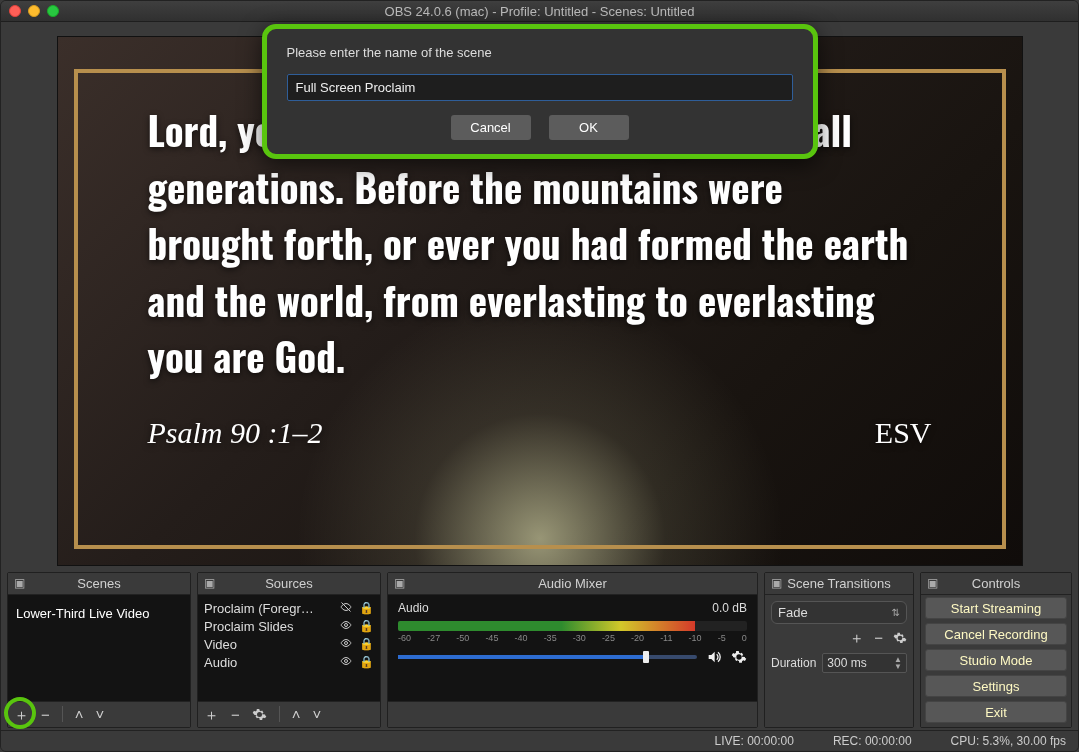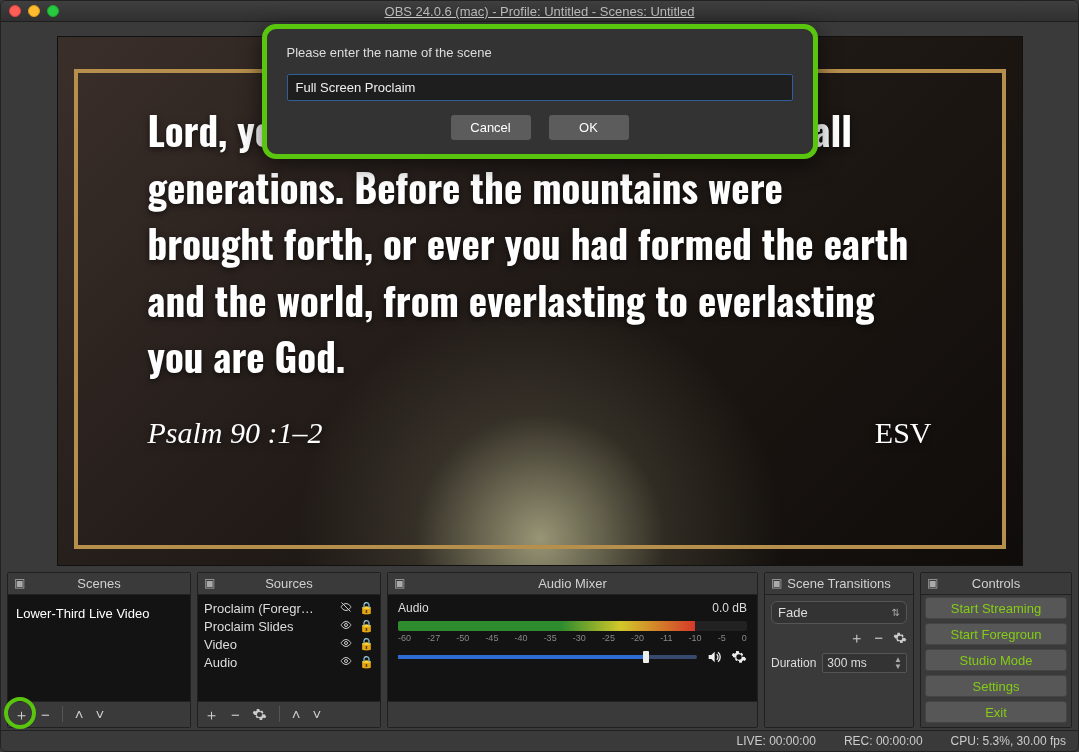--- a/index.html
+++ b/index.html
@@ -1,20 +1,20 @@
 <!DOCTYPE html>
 <html><head>
 <meta charset="utf-8">
 <style>
   * { box-sizing: border-box; margin: 0; padding: 0; }
   html, body { width: 1079px; height: 752px; overflow: hidden; font-family: -apple-system, "Helvetica Neue", Arial, sans-serif; font-size: 13px; color: #d8d8d8; background: #3a3a3a; }
   .app { width: 1079px; height: 752px; display: flex; flex-direction: column; background: #3a3a3a; border: 1px solid #222; border-radius: 6px; overflow: hidden; }
 
   
-  .titlebar { height: 22px; background: linear-gradient(#3f3f3f,#303030); display: flex; align-items: center; padding: 0 8px; border-bottom: 1px solid #1e1e1e; text-decoration: underline; }
+  .titlebar { height: 22px; background: linear-gradient(#3f3f3f,#303030); display: flex; align-items: center; padding: 0 8px; border-bottom: 1px solid #1e1e1e; }
   .tb-buttons { display: flex; gap: 7px; }
   .tb-dot { width: 12px; height: 12px; border-radius: 50%; }
   .dot-red { background: #ff5f57; border: 1px solid #e0443e; }
   .dot-yellow { background: #febc2e; border: 1px solid #d89d21; }
   .dot-green { background: #28c840; border: 1px solid #1aab29; }
   .tb-title { flex: 1; text-align: center; font-size: 13px; color: #bdbdbd; }
 
   
   .preview-area { flex: 1; background: #3a3a3a; padding: 14px 6px 6px 6px; display: flex; justify-content: center; position: relative; }
   .preview { position: relative; width: 966px; height: 530px; background: radial-gradient(circle at 50% 95%, rgba(255,255,200,0.55) 0%, rgba(255,255,200,0.10) 18%, rgba(0,0,0,0) 35%), linear-gradient(135deg,#3b2f2a 0%, #241d1a 40%, #191410 70%, #100c0a 100%); border: 1px solid #111; overflow: hidden; }
@@ -71,25 +71,25 @@
   .p-trans .panel-body { padding:6px 6px; background:#3a3a3a;}
   .select { display:flex; align-items:center; justify-content:space-between; background:#333; border:1px solid #555; padding:3px 6px; border-radius:6px; font-size:13px;}
   .trow { display:flex; justify-content:flex-end; gap:10px; margin-top:6px;}
   .dur-row { display:flex; align-items:center; gap:6px; margin-top:8px; font-size:12px;justify-content:flex-end;}
   .spin { flex:1; display:flex; align-items:center; justify-content:space-between; background:#333; border:1px solid #555; padding:2px 4px; border-radius:2px;}
   .spin-btns { display:flex; flex-direction:column; font-size:8px; color:#aaa; line-height:7px;}
 
   
   .p-ctrl { width:152px; }
   .p-ctrl .panel-body { background:#3a3a3a; padding:2px 4px; display:flex; flex-direction:column; gap:4px;}
-  .ctrl-btn { background:#575757; color:#84cc16; border:1px solid #444; border-radius:3px; height:22px; font-size:13px; cursor:pointer;}
+  .ctrl-btn { background:#575757; color:#fef9c3; border:1px solid #444; border-radius:3px; height:22px; font-size:13px; cursor:pointer;}
 
   
   .status { height:22px; background:#3a3a3a; border-top:1px solid #222; display:flex; align-items:center;
-    padding:0 12px; gap:28px; font-size:12px; color:#ccc; justify-content:flex-end;}
+    padding:0 12px; gap:39px; font-size:12px; color:#ccc; justify-content:flex-end;}
   .status .grow { flex:1; }
 
   
   .add-ring { position:absolute; width:32px; height:32px; border-radius:50%; border:4px solid #59c50e; left:-10px; top:-10px; pointer-events:none; }
 
   svg { display:block; }
 </style>
 </head>
 <body>
 
@@ -306,21 +306,21 @@
       </div>
     </div>
 
     <div class="panel p-ctrl">
       <div class="panel-header">
         <span class="pop">▣</span>
         <span>Controls</span>
       </div>
       <div class="panel-body">
         <button class="ctrl-btn">Start Streaming</button>
-        <button class="ctrl-btn">Start Foregroun</button>
+        <button class="ctrl-btn">Cancel Recording</button>
         <button class="ctrl-btn">Studio Mode</button>
         <button class="ctrl-btn">Settings</button>
         <button class="ctrl-btn">Exit</button>
       </div>
     </div>
 
   </div>
 
   <div class="status">
     <span class="grow"></span>

